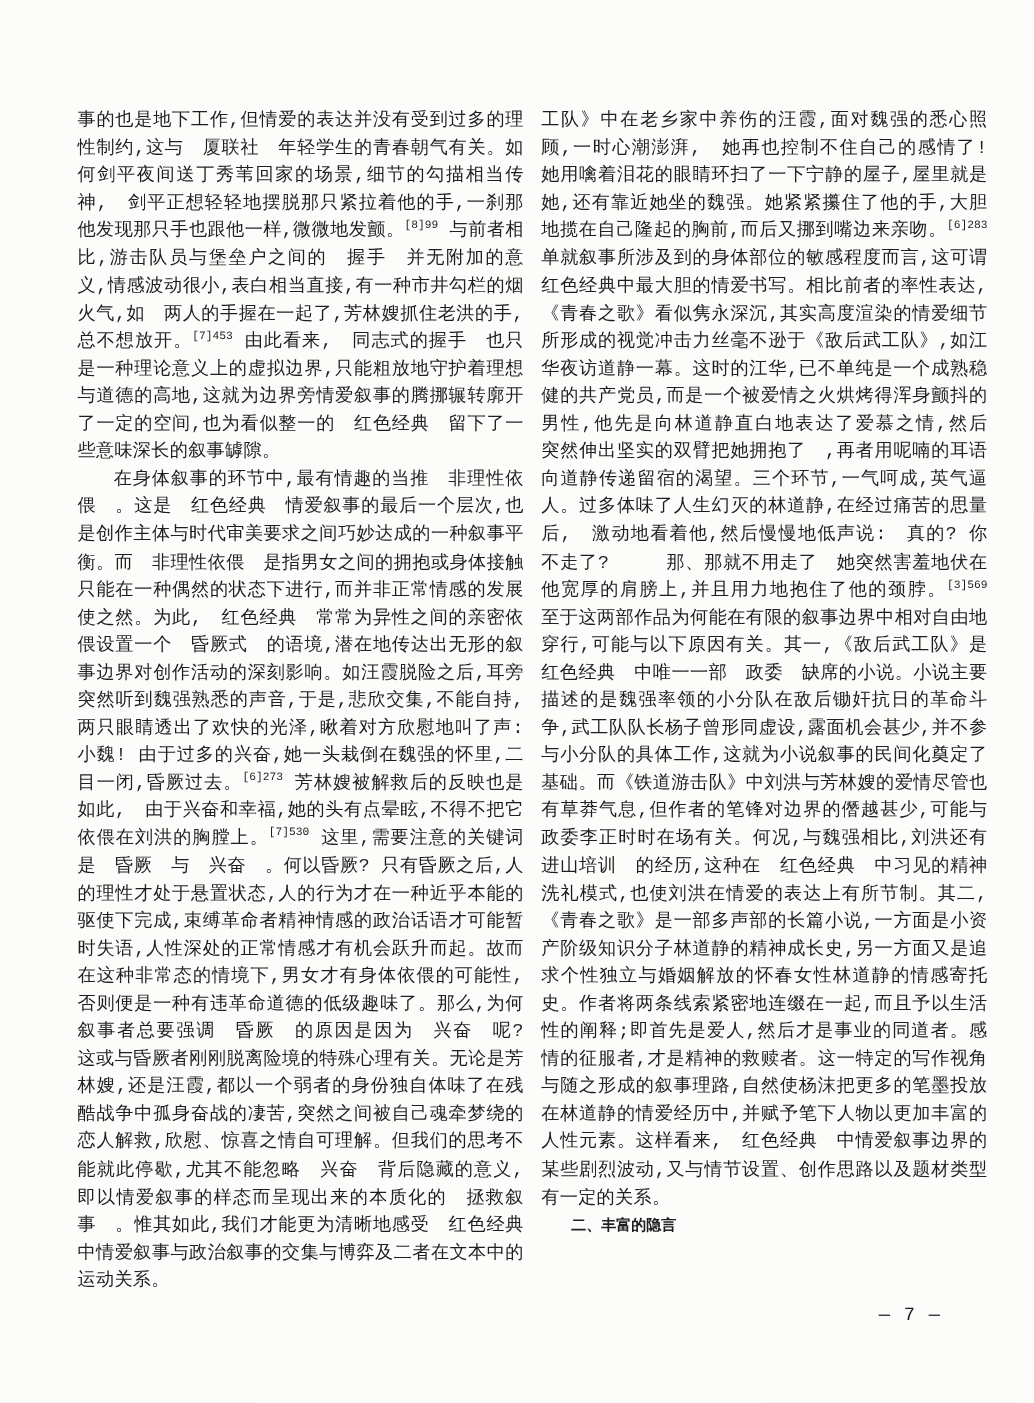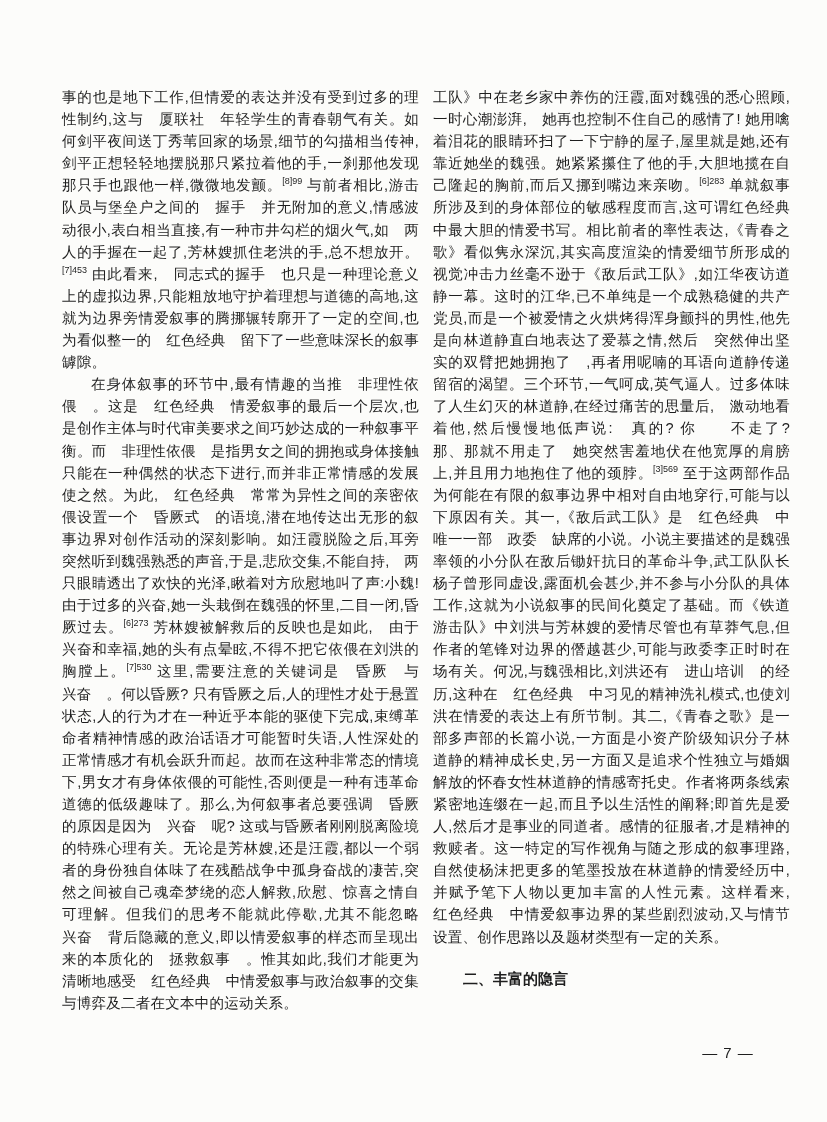--- a/index.html
+++ b/index.html
@@ -4,46 +4,45 @@
 <style>
   * { margin: 0; padding: 0; box-sizing: border-box; }
   html, body { background: #e9e9e7; }
   .page {
     position: relative;
     width: 827px;
     height: 1122px;
     margin: 0 auto;
     background: #fcfcfa;
     color: #1e1e1e;
-    font-family: Liberation Sans, sans-serif;
+    font-family: Liberation Mono, monospace;
     overflow: hidden;
   }
   .columns {
     position: absolute;
     left: 62px;
     top: 86px;
     width: 728px;
     display: flex;
     gap: 14px;
   }
   .col { width: 357px; }
   .para {
     font-size: 14.5px;
     line-height: 22.1px;
     text-align: justify;
     letter-spacing: 0.25px;
     word-break: break-all;
   }
   .para.indent { text-indent: 2em; }
   .heading {
-    font-size: 15px;
+    font-size: 12px;
     line-height: 22.1px;
     font-weight: bold;
     text-indent: 2em;
-    margin-top: 20px;
   }
   sup.cite {
     font-size: 9px;
     line-height: 0;
     vertical-align: super;
     letter-spacing: 0;
   }
   .page-number {
     position: absolute;
     left: 698px;

